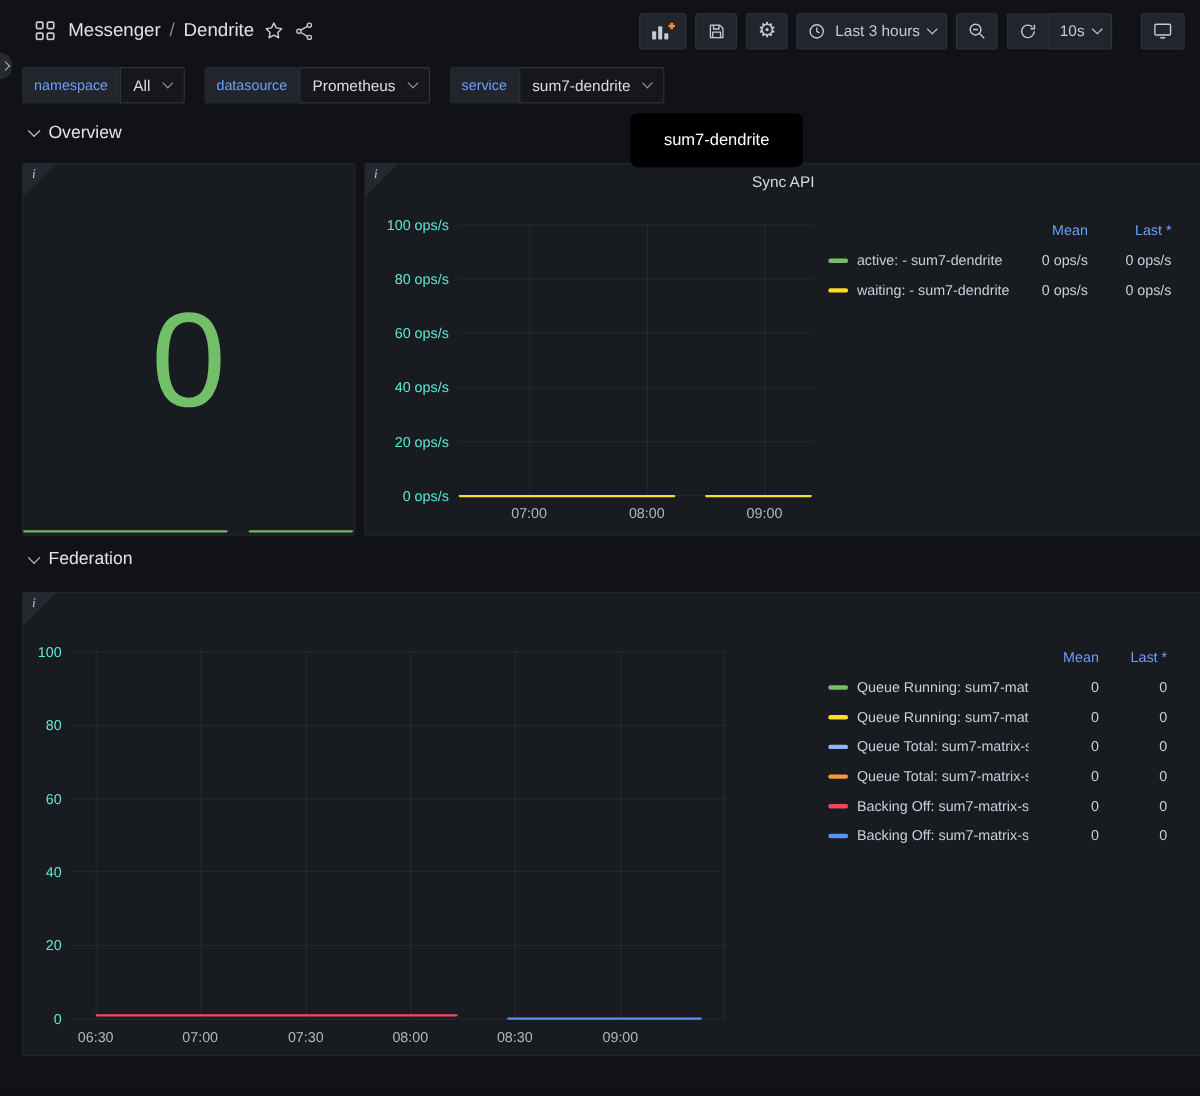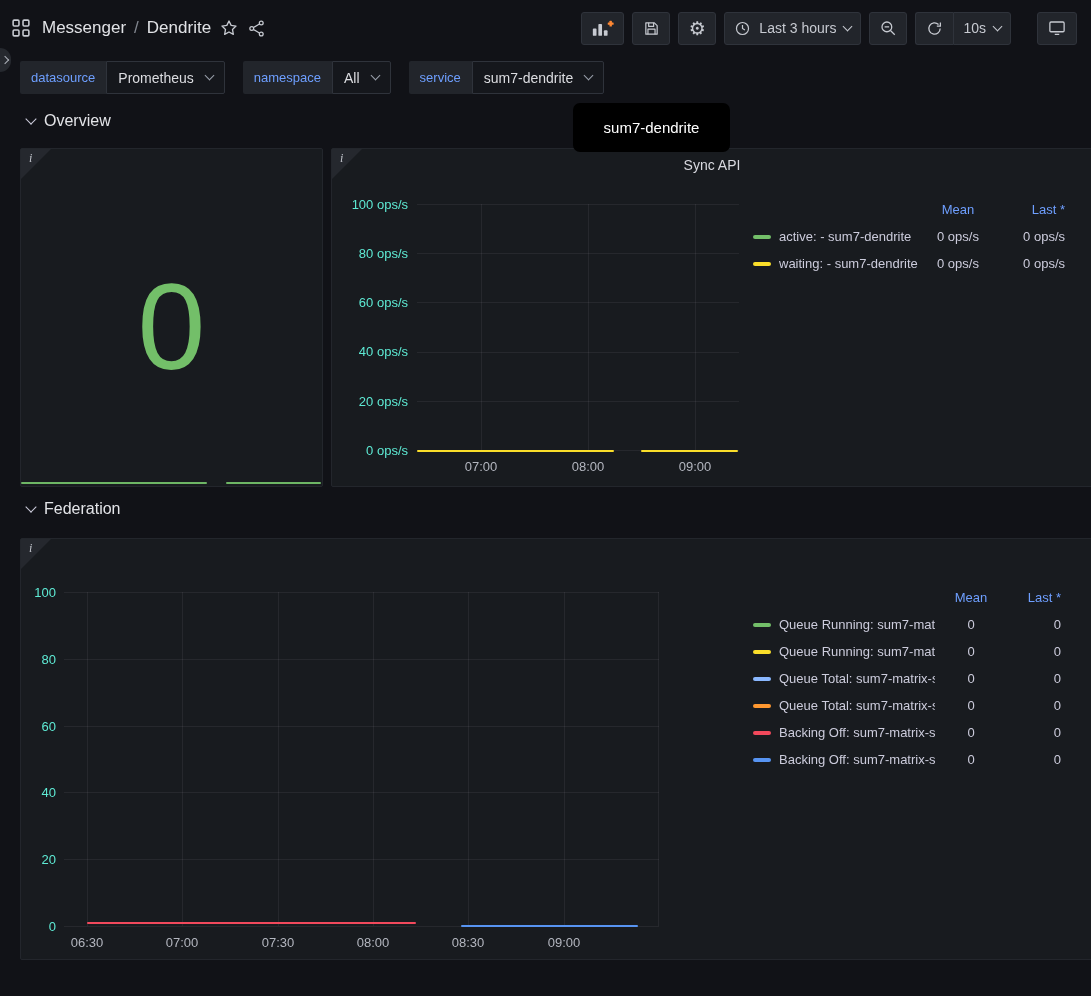--- a/index.html
+++ b/index.html
@@ -1,20 +1,20 @@
 <!DOCTYPE html>
 <html><head>
 <meta charset="utf-8">
 <style>
   html,body{margin:0;padding:0;background:#0b0c0e}
   body{font-family:"Liberation Sans","DejaVu Sans",sans-serif}
   .app{position:relative;width:1091px;height:996px;background:#111217;color:#ccccdc;overflow:hidden}
 
   
-  .topbar{position:absolute;top:0;left:0;right:0;height:56px;display:flex;align-items:center;padding:0 14px 0 8px}
+  .topbar{position:absolute;top:0;left:0;right:0;height:56px;display:flex;align-items:center;padding:0 14px 0 28px}
   .icon-btn{background:none;border:none;padding:4px;color:#c7cad1;display:flex;align-items:center;cursor:pointer}
   .breadcrumb{display:flex;align-items:center;gap:8px;margin:0 4px 0 8px;font-size:17px;font-weight:500;color:#e1e2e6}
   .breadcrumb a{color:#e1e2e6;text-decoration:none;cursor:pointer}
   .crumb-sep{color:#82868f;font-weight:400}
   .tb-right{margin-left:auto;display:flex;align-items:center;gap:8px}
   .tool-btn{height:33px;min-width:38px;padding:0 9px;background:#22252b;border:1px solid #2f333b;border-radius:3px;display:flex;align-items:center;justify-content:center;gap:8px;color:#c7cad1;font-size:14px;cursor:pointer;white-space:nowrap}
   .btn-group{display:flex}
   .btn-group .tool-btn:first-child{border-radius:3px 0 0 3px;border-right:none}
   .btn-group .tool-btn:last-child{border-radius:0 3px 3px 0}
   .tv{margin-left:18px}
@@ -63,21 +63,21 @@
   .hgrid{position:absolute;left:0;right:0;height:1px;background:rgba(204,204,220,.08)}
   .vgrid{position:absolute;top:0;bottom:0;width:1px;background:rgba(204,204,220,.08)}
   .series-line{position:absolute;height:2px;border-radius:1px}
 
   
   .legend{position:absolute;font-size:13px}
   .lrow{display:flex;align-items:center;height:27px;gap:8px}
   .lrow.head{color:#6e9fff;font-weight:500}
   .swatch{width:18px;height:4px;border-radius:2px;flex:none}
   .lname{flex:1;color:#ccccdc;white-space:nowrap;overflow:hidden;cursor:pointer}
-  .col-mean{width:62px;text-align:center;flex:none}
+  .col-mean{width:62px;text-align:right;flex:none}
   .col-last{width:68px;text-align:right;flex:none}
   .legend-fed .col-mean{width:56px}
   .legend-fed .col-last{width:54px}
   .spacer{flex:1}
 </style>
 </head>
 <body>
 
 <div class="app">
 
@@ -166,30 +166,30 @@
       </button>
     </div>
   </div>
 
   <div class="edge-handle">
     <span class="chev chev-right"></span>
   </div>
 
   <div class="var-row">
     <div class="var">
+      <span class="var-label">namespace</span>
+      <span class="var-value">
+        <span>All</span>
+        <span class="chev chev-down"></span>
+      </span>
+    </div>
+    <div class="var">
       <span class="var-label">datasource</span>
       <span class="var-value">
         <span>Prometheus</span>
-        <span class="chev chev-down"></span>
-      </span>
-    </div>
-    <div class="var">
-      <span class="var-label">namespace</span>
-      <span class="var-value">
-        <span>All</span>
         <span class="chev chev-down"></span>
       </span>
     </div>
     <div class="var">
       <span class="var-label">service</span>
       <span class="var-value">
         <span>sum7-dendrite</span>
         <span class="chev chev-down"></span>
       </span>
     </div>

